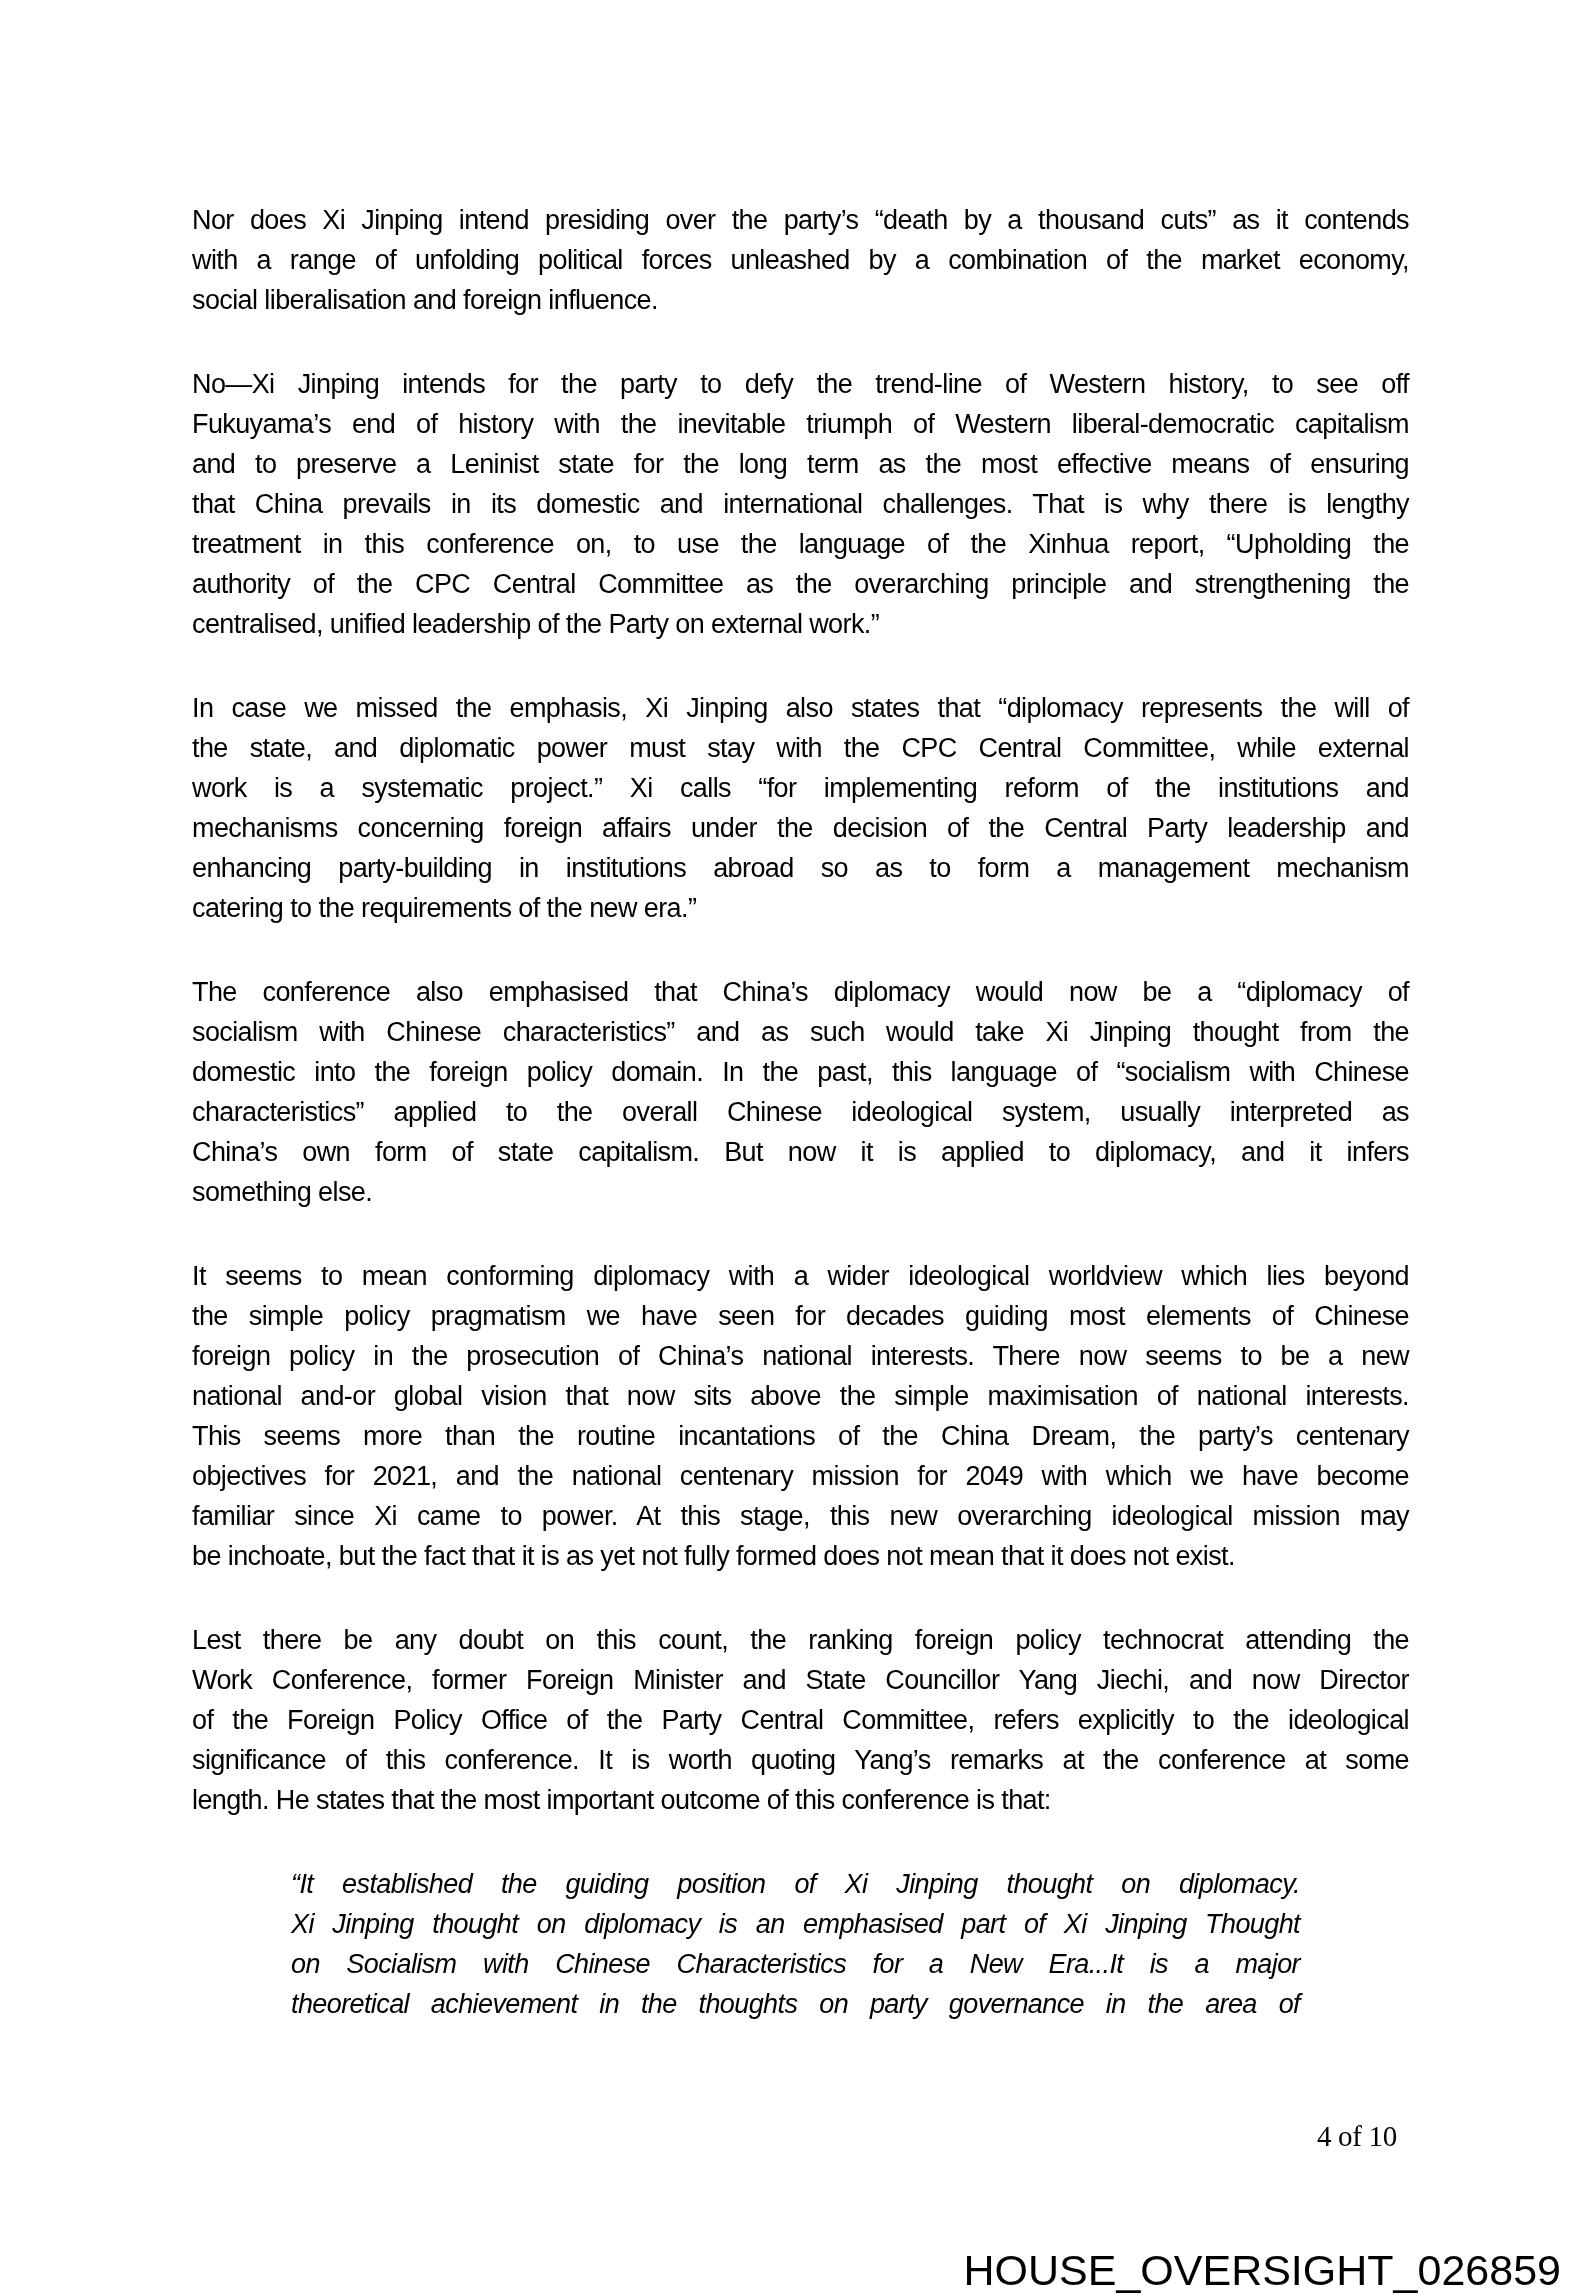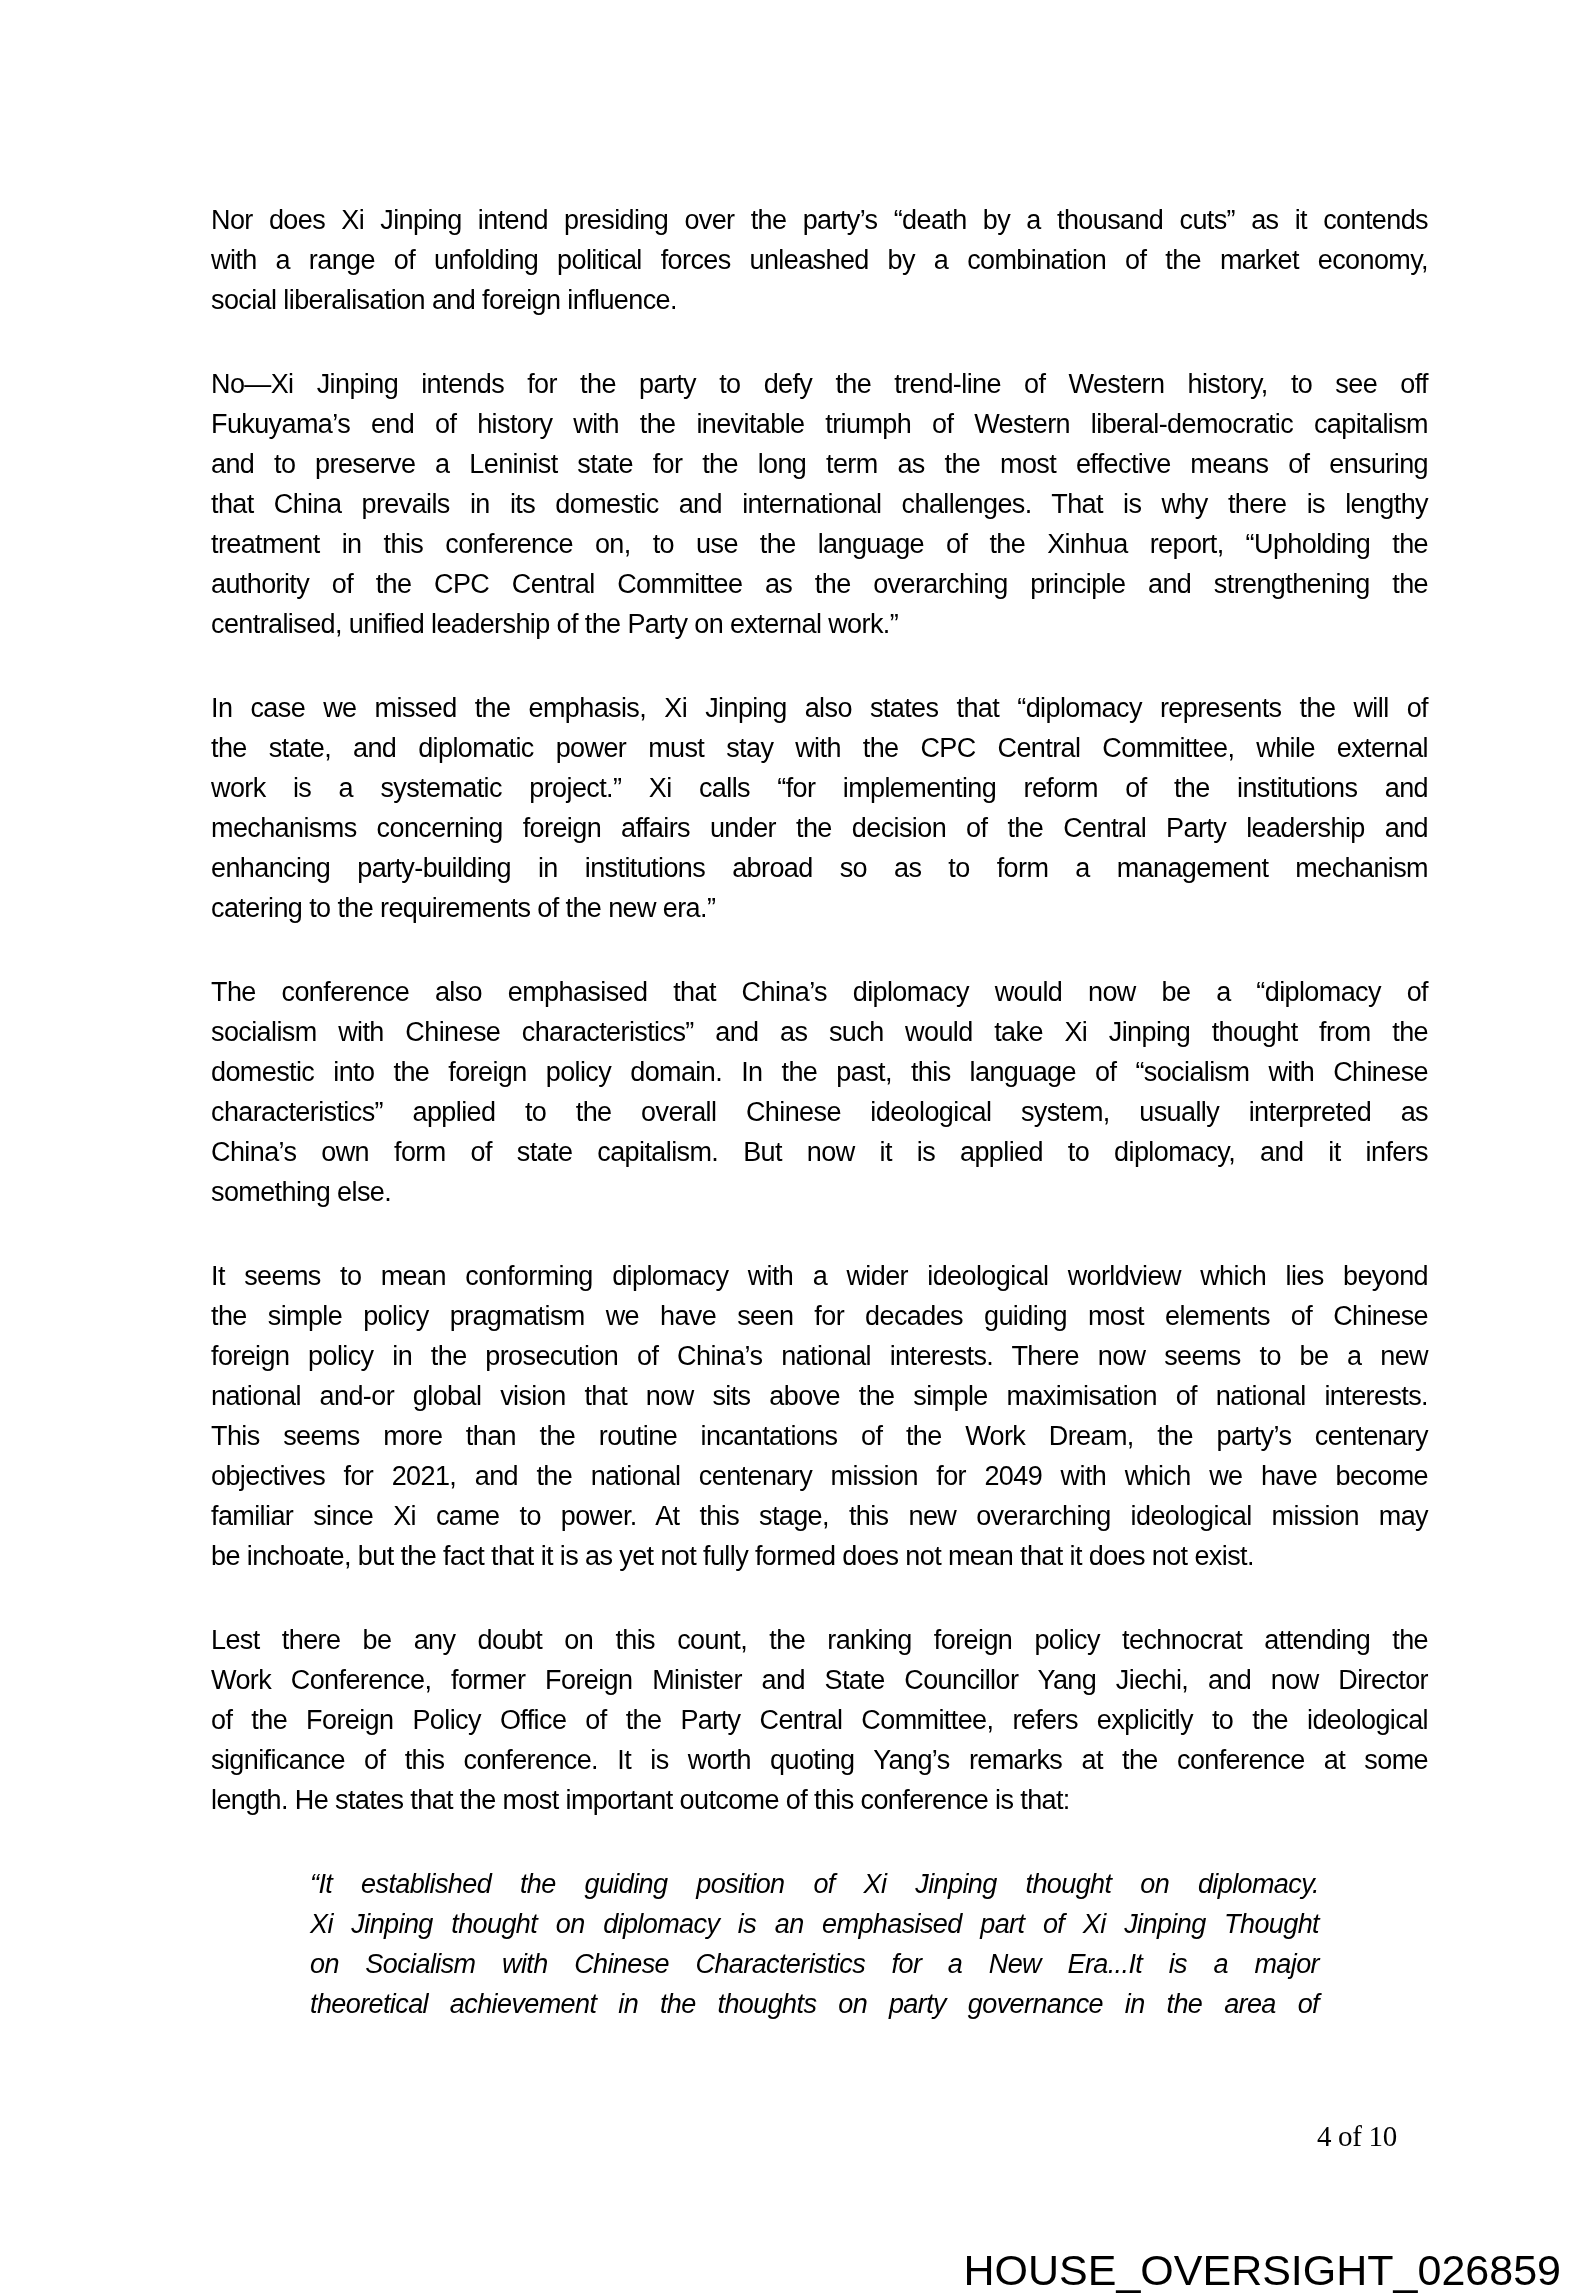--- a/index.html
+++ b/index.html
@@ -6,21 +6,21 @@
   .page {
     position: relative;
     width: 1591px;
     height: 2295px;
     background: #ffffff;
     color: #000000;
     overflow: hidden;
   }
   .text-block {
     position: absolute;
-    left: 211px;
+    left: 192px;
     top: 200px;
     width: 1217px;
   }
   .para { margin: 0 0 44px 0; }
   .line {
     font-family: "Liberation Sans", sans-serif;
     font-size: 27px;
     line-height: 40px;
     letter-spacing: -0.6px;
     text-align: justify;
@@ -85,21 +85,21 @@
         <div class="line">domestic into the foreign policy domain. In the past, this language of “socialism with Chinese</div>
         <div class="line">characteristics” applied to the overall Chinese ideological system, usually interpreted as</div>
         <div class="line">China’s own form of state capitalism. But now it is applied to diplomacy, and it infers</div>
         <div class="line">something else.</div>
       </div>
       <div class="para">
         <div class="line">It seems to mean conforming diplomacy with a wider ideological worldview which lies beyond</div>
         <div class="line">the simple policy pragmatism we have seen for decades guiding most elements of Chinese</div>
         <div class="line">foreign policy in the prosecution of China’s national interests. There now seems to be a new</div>
         <div class="line">national and-or global vision that now sits above the simple maximisation of national interests.</div>
-        <div class="line">This seems more than the routine incantations of the Work Dream, the party’s centenary</div>
+        <div class="line">This seems more than the routine incantations of the China Dream, the party’s centenary</div>
         <div class="line">objectives for 2021, and the national centenary mission for 2049 with which we have become</div>
         <div class="line">familiar since Xi came to power. At this stage, this new overarching ideological mission may</div>
         <div class="line">be inchoate, but the fact that it is as yet not fully formed does not mean that it does not exist.</div>
       </div>
       <div class="para">
         <div class="line">Lest there be any doubt on this count, the ranking foreign policy technocrat attending the</div>
         <div class="line">Work Conference, former Foreign Minister and State Councillor Yang Jiechi, and now Director</div>
         <div class="line">of the Foreign Policy Office of the Party Central Committee, refers explicitly to the ideological</div>
         <div class="line">significance of this conference. It is worth quoting Yang’s remarks at the conference at some</div>
         <div class="line">length. He states that the most important outcome of this conference is that:</div>

